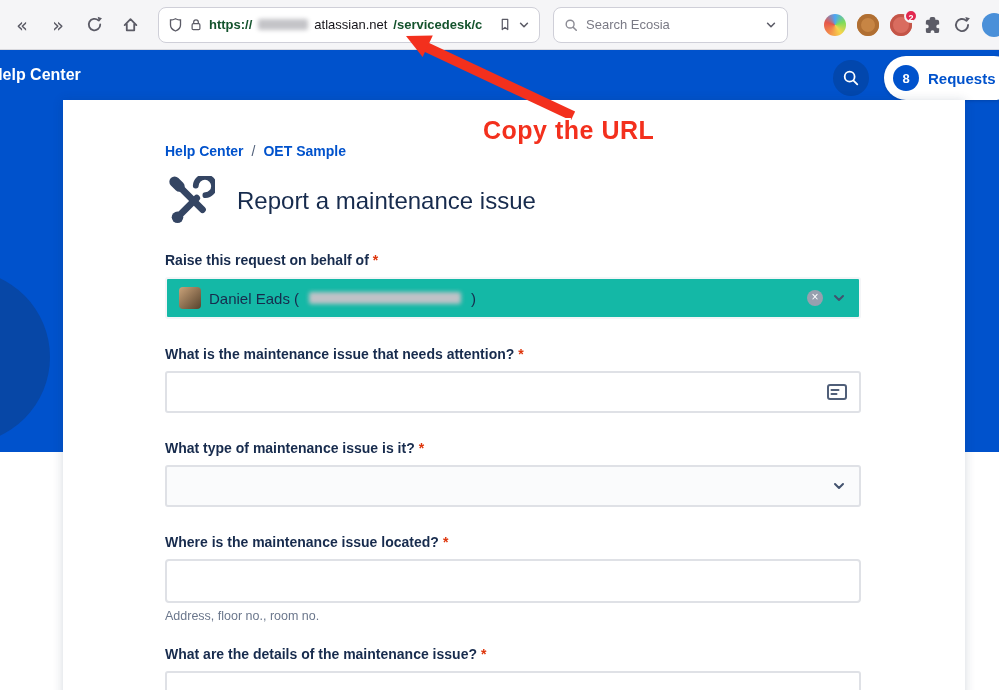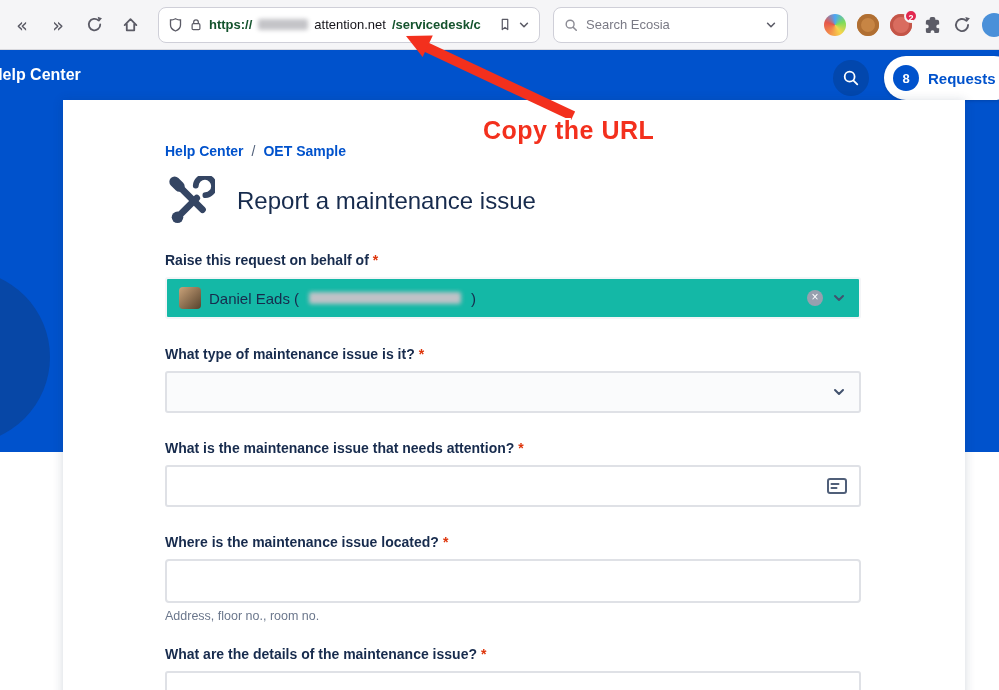--- a/index.html
+++ b/index.html
@@ -115,21 +115,21 @@
     <div class="url-bar">
       <svg class="svgico" width="15" height="16" viewBox="0 0 18 18">
         <path d="M9 1.5 C9 1.5 12 3 15 3 V9 c0 4-3.5 6.2-6 7.2 C6.5 15.2 3 13 3 9 V3 C6 3 9 1.5 9 1.5 Z" fill="none" stroke="#5b5b66" stroke-width="1.6"></path>
       </svg>
       <svg class="svgico" width="14" height="15" viewBox="0 0 18 18">
         <rect x="4" y="8" width="10" height="7.5" rx="1.5" fill="none" stroke="#5b5b66" stroke-width="1.6"></rect>
         <path d="M6 8 V6 a3 3 0 0 1 6 0 V8" fill="none" stroke="#5b5b66" stroke-width="1.6"></path>
       </svg>
       <span class="u-dim">https://</span>
       <span class="redact redact-url"></span>
-      <span class="u-dark">attention.net</span>
+      <span class="u-dark">atlassian.net</span>
       <span class="u-dim">/servicedesk/c</span>
       <span class="flexspace"></span>
       <svg class="svgico" width="14" height="15" viewBox="0 0 18 18">
         <path d="M5.5 2.5 h7 v13 l-3.5-2.8 -3.5 2.8 Z" fill="none" stroke="#5b5b66" stroke-width="1.6" stroke-linejoin="round"></path>
       </svg>
       <svg class="svgico" width="12" height="12" viewBox="0 0 14 14">
         <polyline points="3,5 7,9 11,5" fill="none" stroke="#5b5b66" stroke-width="1.8" stroke-linecap="round" stroke-linejoin="round"></polyline>
       </svg>
     </div>
 
@@ -212,43 +212,43 @@
             <span class="flexspace"></span>
             <span class="clear-btn">×</span>
             <svg class="svgico" width="16" height="16" viewBox="0 0 16 16">
               <polyline points="4,6 8,10 12,6" fill="none" stroke="#42526E" stroke-width="2" stroke-linecap="round" stroke-linejoin="round"></polyline>
             </svg>
           </div>
         </div>
 
         <div class="field">
           <label class="f-label">
-            <span>What type of maintenance issue is it?</span><span class="req-star">*</span>
-          </label>
-          <div class="control select-light">
-            <span class="flexspace"></span>
-            <svg class="svgico" width="16" height="16" viewBox="0 0 16 16">
-              <polyline points="4,6 8,10 12,6" fill="none" stroke="#42526E" stroke-width="2" stroke-linecap="round" stroke-linejoin="round"></polyline>
-            </svg>
-          </div>
-        </div>
-
-        <div class="field">
-          <label class="f-label">
             <span>What is the maintenance issue that needs attention?</span><span class="req-star">*</span>
           </label>
           <div class="control input-white">
             <span class="flexspace"></span>
             <svg class="svgico" width="20" height="16" viewBox="0 0 20 16">
               <rect x="1" y="1" width="18" height="14" rx="2" fill="none" stroke="#505F79" stroke-width="2"></rect>
               <path d="M4.5 6 h7 M4.5 10 h5" stroke="#505F79" stroke-width="2" stroke-linecap="round"></path>
             </svg>
           </div>
         </div>
 
+        <div class="field">
+          <label class="f-label">
+            <span>What type of maintenance issue is it?</span><span class="req-star">*</span>
+          </label>
+          <div class="control select-light">
+            <span class="flexspace"></span>
+            <svg class="svgico" width="16" height="16" viewBox="0 0 16 16">
+              <polyline points="4,6 8,10 12,6" fill="none" stroke="#42526E" stroke-width="2" stroke-linecap="round" stroke-linejoin="round"></polyline>
+            </svg>
+          </div>
+        </div>
+
         <div class="field tight">
           <label class="f-label">
             <span>Where is the maintenance issue located?</span><span class="req-star">*</span>
           </label>
           <div class="control input-white tall"></div>
           <div class="helper">Address, floor no., room no.</div>
         </div>
 
         <div class="field">
           <label class="f-label">

